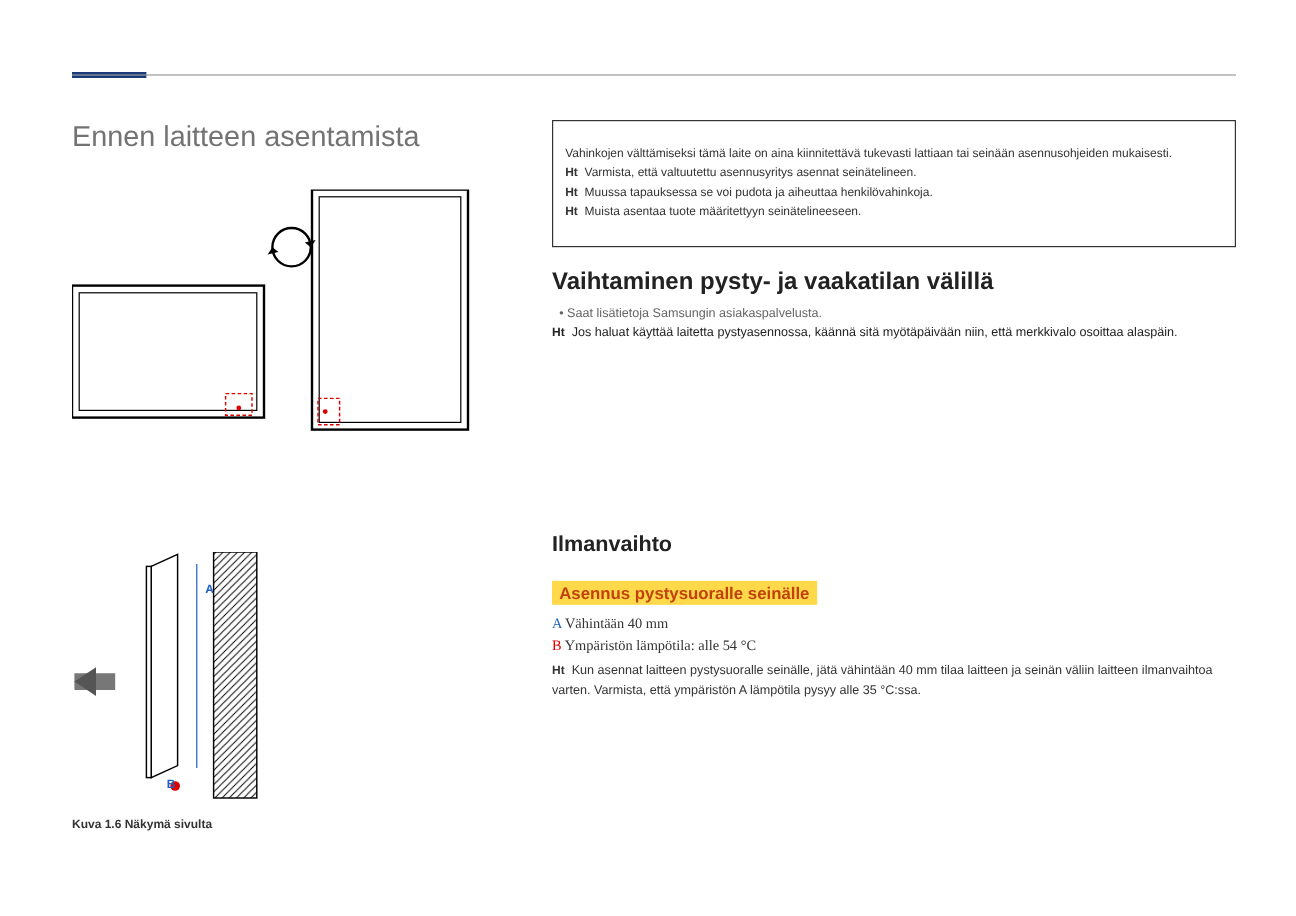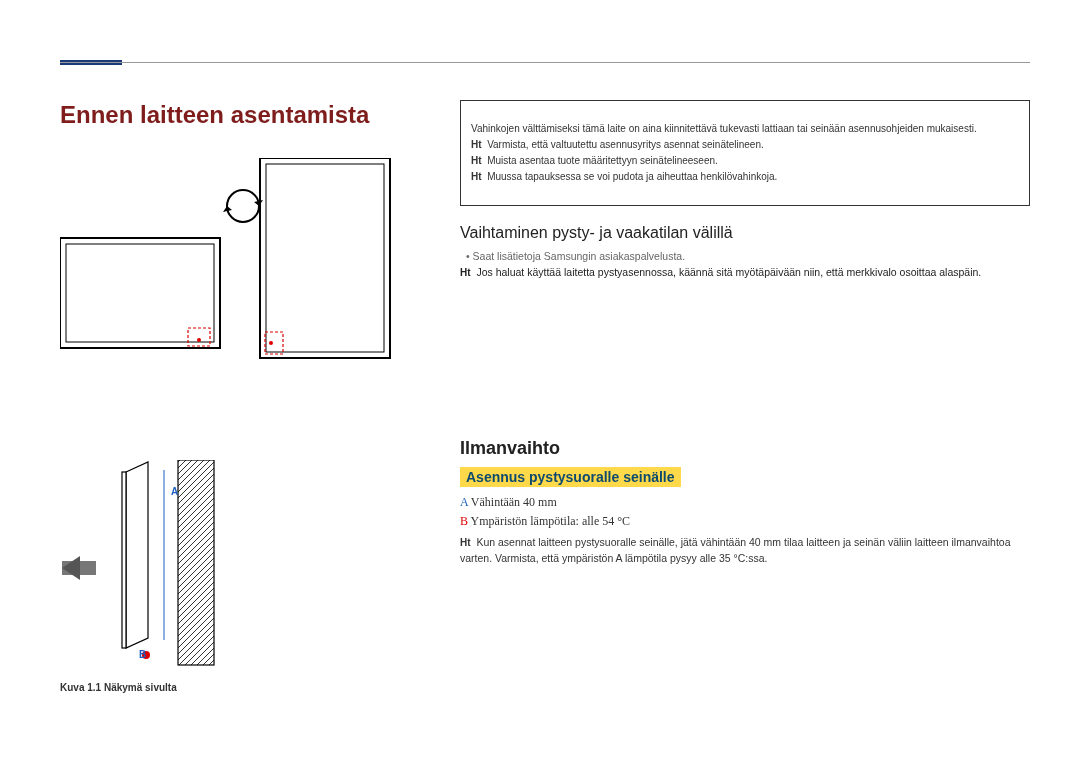--- a/index.html
+++ b/index.html
@@ -36,42 +36,42 @@
   .left-col {
     width: 380px;
     flex-shrink: 0;
   }
   .right-col {
     flex: 1;
     padding-left: 20px;
   }
   .main-title {
     font-size: 24px;
-    font-weight: bold;
-    color: #7f1d1d;
+    font-weight: normal;
+    color: #737373;
     line-height: 1.25;
   }
   .diagram-orientation {
     margin-top: 28px;
     position: relative;
     height: 220px;
   }
   .diag-svg { display:block; }
   .info-box {
     border: 1px solid #333;
     padding: 20px 10px;
     font-size: 10px;
     line-height: 1.6;
     margin-bottom: 18px;
   }
   .info-line { display: block; }
   .hint-label { font-weight: bold; font-family: Tahoma, sans-serif; font-size: 10px; }
   .section-h2 {
-    font-size: 16px;
-    font-weight: normal;
+    font-size: 20px;
+    font-weight: bold;
     color: #222;
     margin: 6px 0 8px 0;
   }
   .bullet {
     font-size: 10.5px;
     color: #666;
     margin: 5px 0 4px 6px;
   }
   .hint-line {
     font-size: 10.5px;
@@ -79,26 +79,26 @@
     margin: 4px 0;
   }
   .section-h2b {
     font-size: 18px;
     font-weight: bold;
     color: #222;
     margin-top: 26px;
   }
   .sub-hl {
     background: #ffd94a;
-    color: #0c4a6e;
+    color: #c2410c;
     font-size: 14px;
     font-weight: bold;
     display: inline-block;
     padding: 2px 6px;
-    margin-top: 8px;
+    margin-top: 20px;
   }
   .spec-line { font-size: 12px; margin-top: 8px; font-family: Liberation Serif, serif; }
   .cA { color: #1e5fbf; }
   .cB { color: #d00; }
   .hint-block { font-size: 10.5px; margin-top: 6px; line-height: 1.5; }
   .fig-caption {
     font-size: 10px;
     font-weight: bold;
     position: absolute;
     left: 60px;
@@ -148,24 +148,24 @@
     </div>
   </div>
 
   <div class="right-col">
     <div class="info-box">
       <span class="info-line">Vahinkojen välttämiseksi tämä laite on aina kiinnitettävä tukevasti lattiaan tai seinään asennusohjeiden mukaisesti.</span>
       <span class="info-line">
         <span class="hint-label">Ht</span>&nbsp;&nbsp;<span>Varmista, että valtuutettu asennusyritys asennat seinätelineen.</span>
       </span>
       <span class="info-line">
-        <span class="hint-label">Ht</span>&nbsp;&nbsp;<span>Muista asentaa tuote määritettyyn seinätelineeseen.</span>
+        <span class="hint-label">Ht</span>&nbsp;&nbsp;<span>Muussa tapauksessa se voi pudota ja aiheuttaa henkilövahinkoja.</span>
       </span>
       <span class="info-line">
-        <span class="hint-label">Ht</span>&nbsp;&nbsp;<span>Muussa tapauksessa se voi pudota ja aiheuttaa henkilövahinkoja.</span>
+        <span class="hint-label">Ht</span>&nbsp;&nbsp;<span>Muista asentaa tuote määritettyyn seinätelineeseen.</span>
       </span>
     </div>
 
     <h2 class="section-h2">Vaihtaminen pysty- ja vaakatilan välillä</h2>
     <div class="bullet">• <span>Saat lisätietoja Samsungin asiakaspalvelusta.</span></div>
     <div class="hint-line">
       <span class="hint-label">Ht</span>&nbsp;&nbsp;<span>Jos haluat käyttää laitetta pystyasennossa, käännä sitä myötäpäivään niin, että merkkivalo osoittaa alaspäin.</span>
     </div>
 
     <h2 class="section-h2b" style="margin-top:160px">Ilmanvaihto</h2>
@@ -199,13 +199,13 @@
       </pattern>
     </defs>
     <rect x="118" y="0" width="36" height="205" fill="url(#hatch)" stroke="#000" stroke-width="1.2"></rect>
 
     <circle cx="86" cy="195" r="4" fill="#d00"></circle>
   </svg>
   <div class="labelA">A</div>
   <div class="labelB">B</div>
 </div>
 
-<div class="fig-caption">Kuva 1.1 Näkymä sivulta</div>
+<div class="fig-caption">Kuva 1.6 Näkymä sivulta</div>
 
 </body></html>

